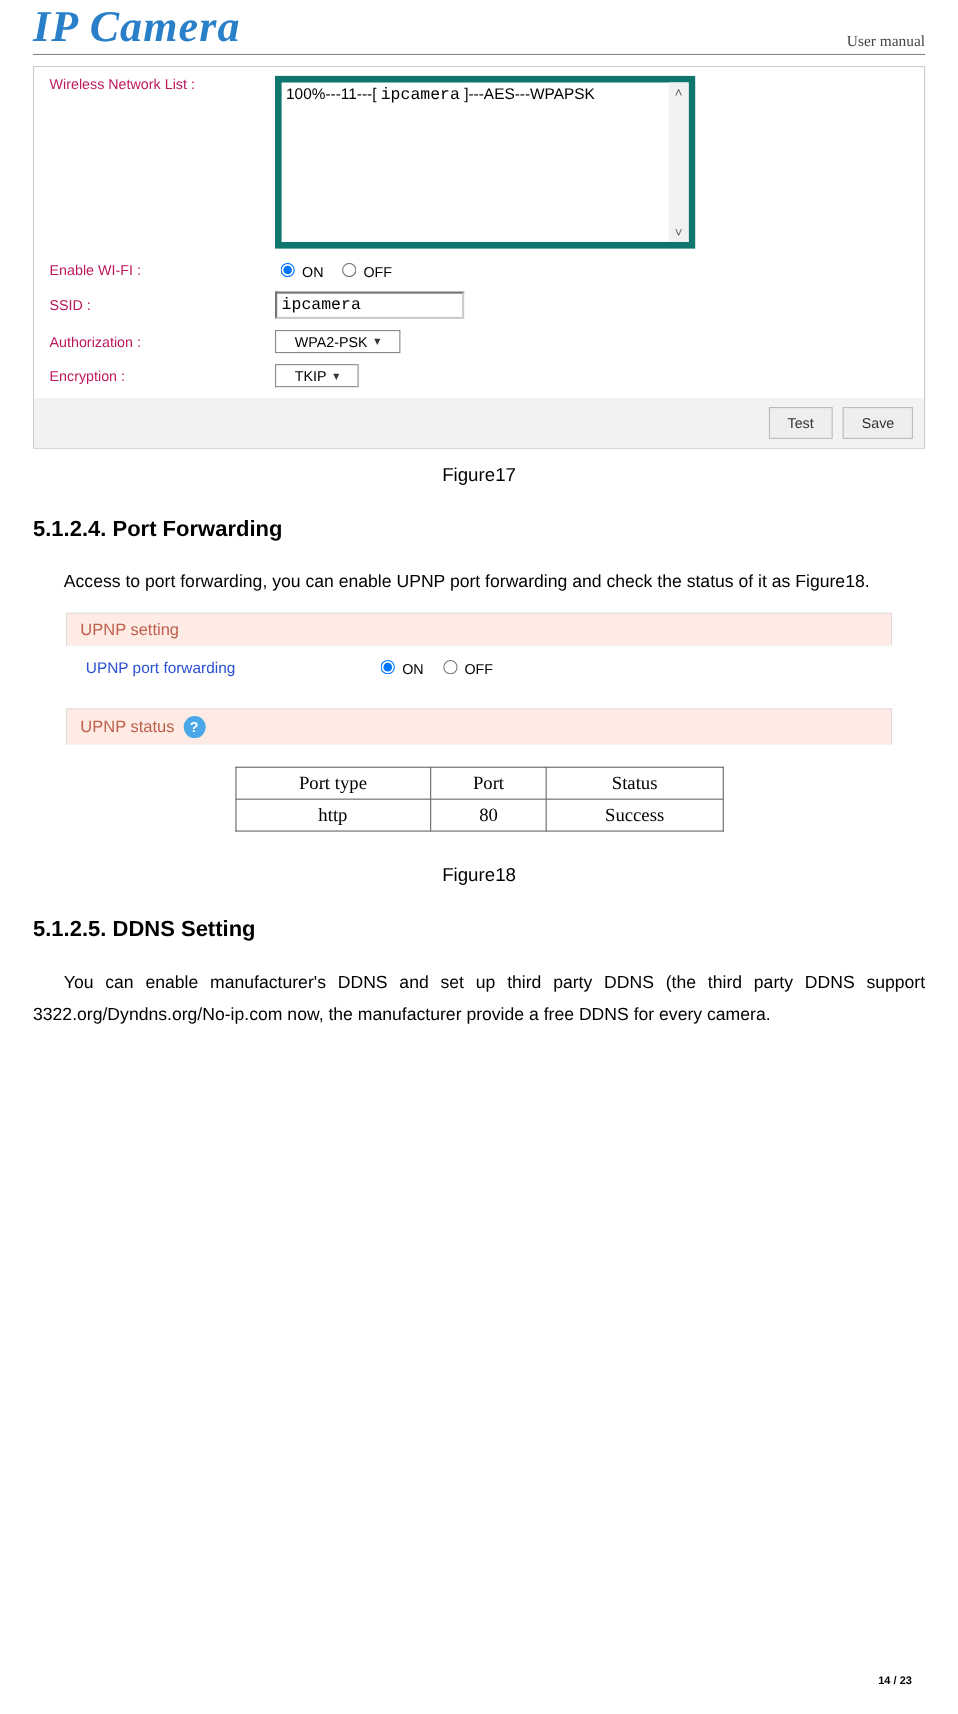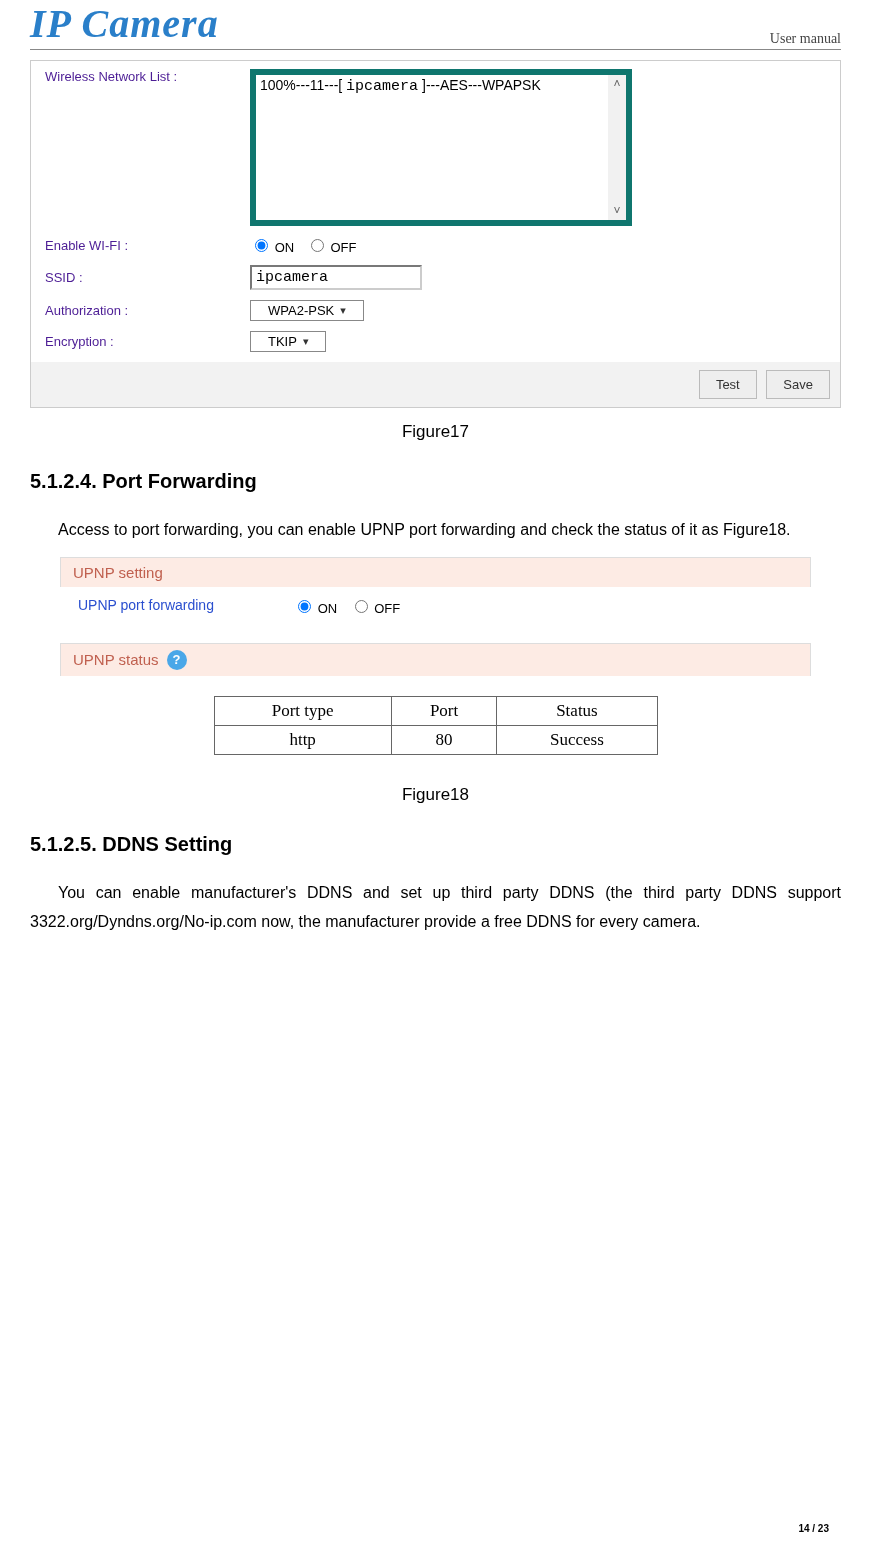--- a/index.html
+++ b/index.html
@@ -47,21 +47,21 @@
   .fig17-inner {
     padding: 8px 10px 0 10px;
   }
   .row {
     display: flex;
     align-items: center;
     margin-bottom: 10px;
   }
   .row-label {
     width: 205px;
-    color: #4c1d95;
+    color: #be185d;
     font-size: 13px;
     padding-left: 4px;
   }
   .row-control { flex: 1; }
   .list-box {
     border: 6px solid #0f766e;
     height: 145px;
     width: 370px;
     background: #fff;
     position: relative;
@@ -163,21 +163,23 @@
     background: #4aa7e8;
     color: #fff;
     display: inline-flex;
     align-items: center;
     justify-content: center;
     font-size: 13px;
     font-weight: bold;
   }
   .upnp-row {
     display:flex;
+    align-items:center;
     padding: 10px 0 26px 18px;
+    gap: 48px;
   }
   .upnp-label {
     color:#2a4fcf;
     font-size:14px;
     width: 215px;
   }
   .status-table {
     border-collapse: collapse;
     margin: 10px auto 0 auto;
     width: 444px;

